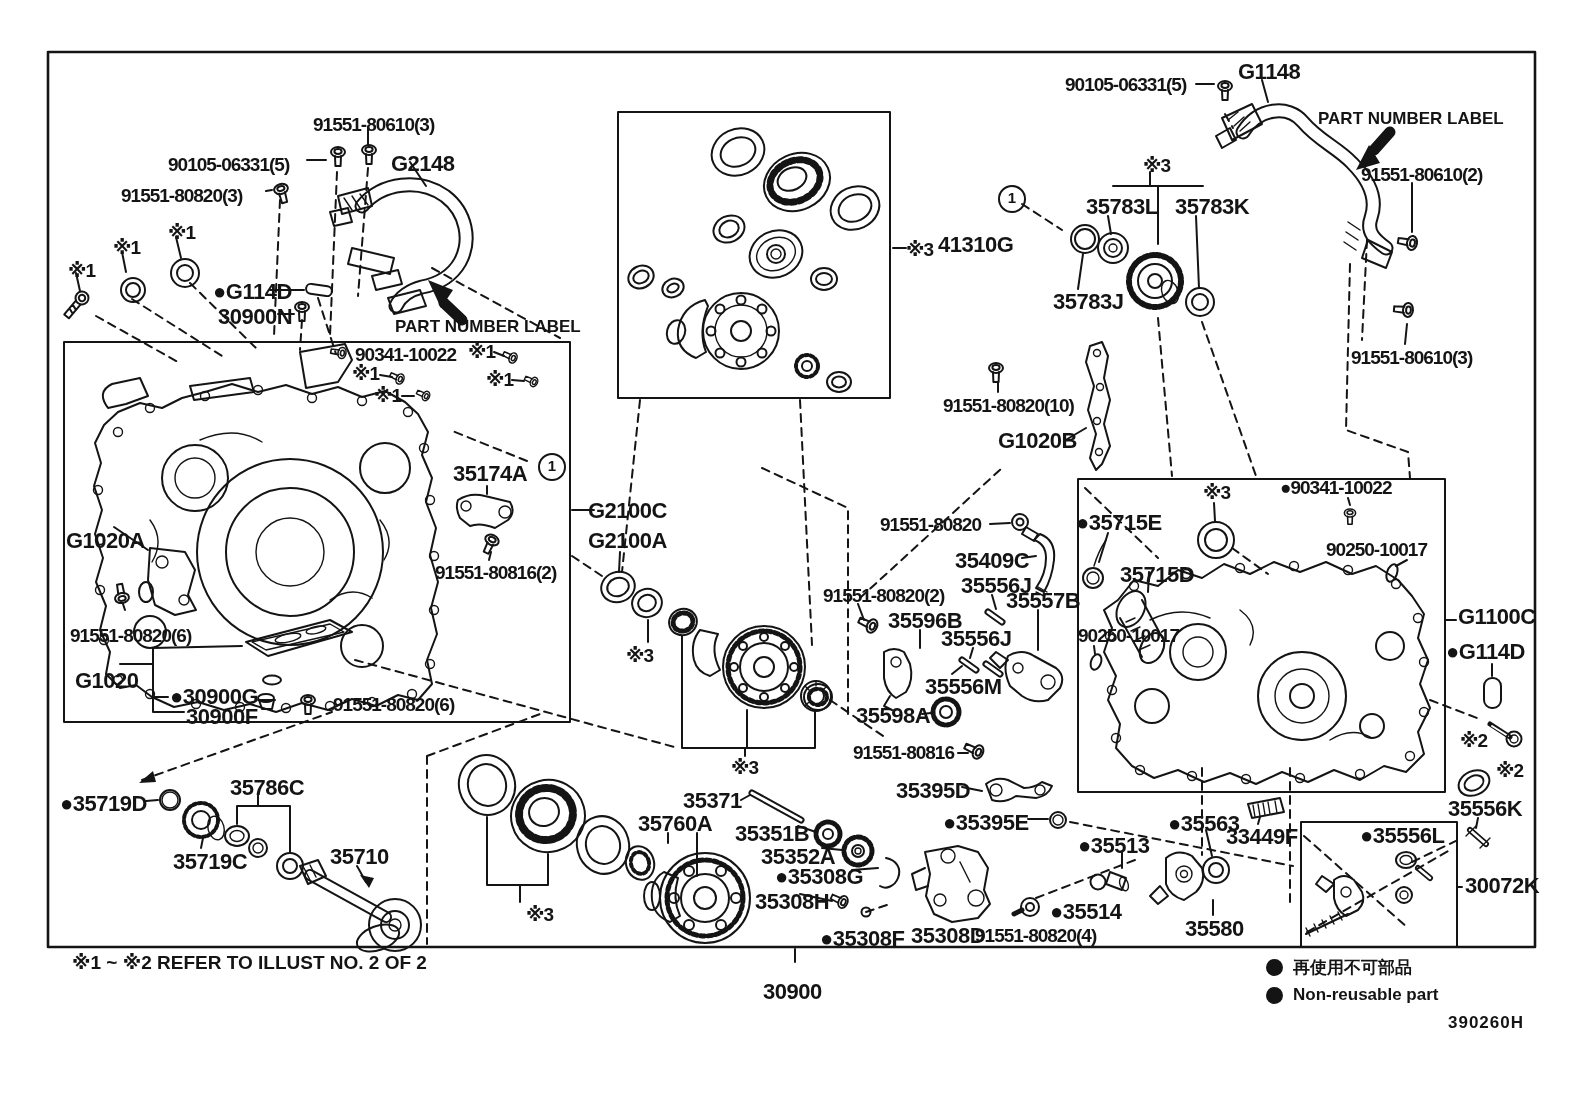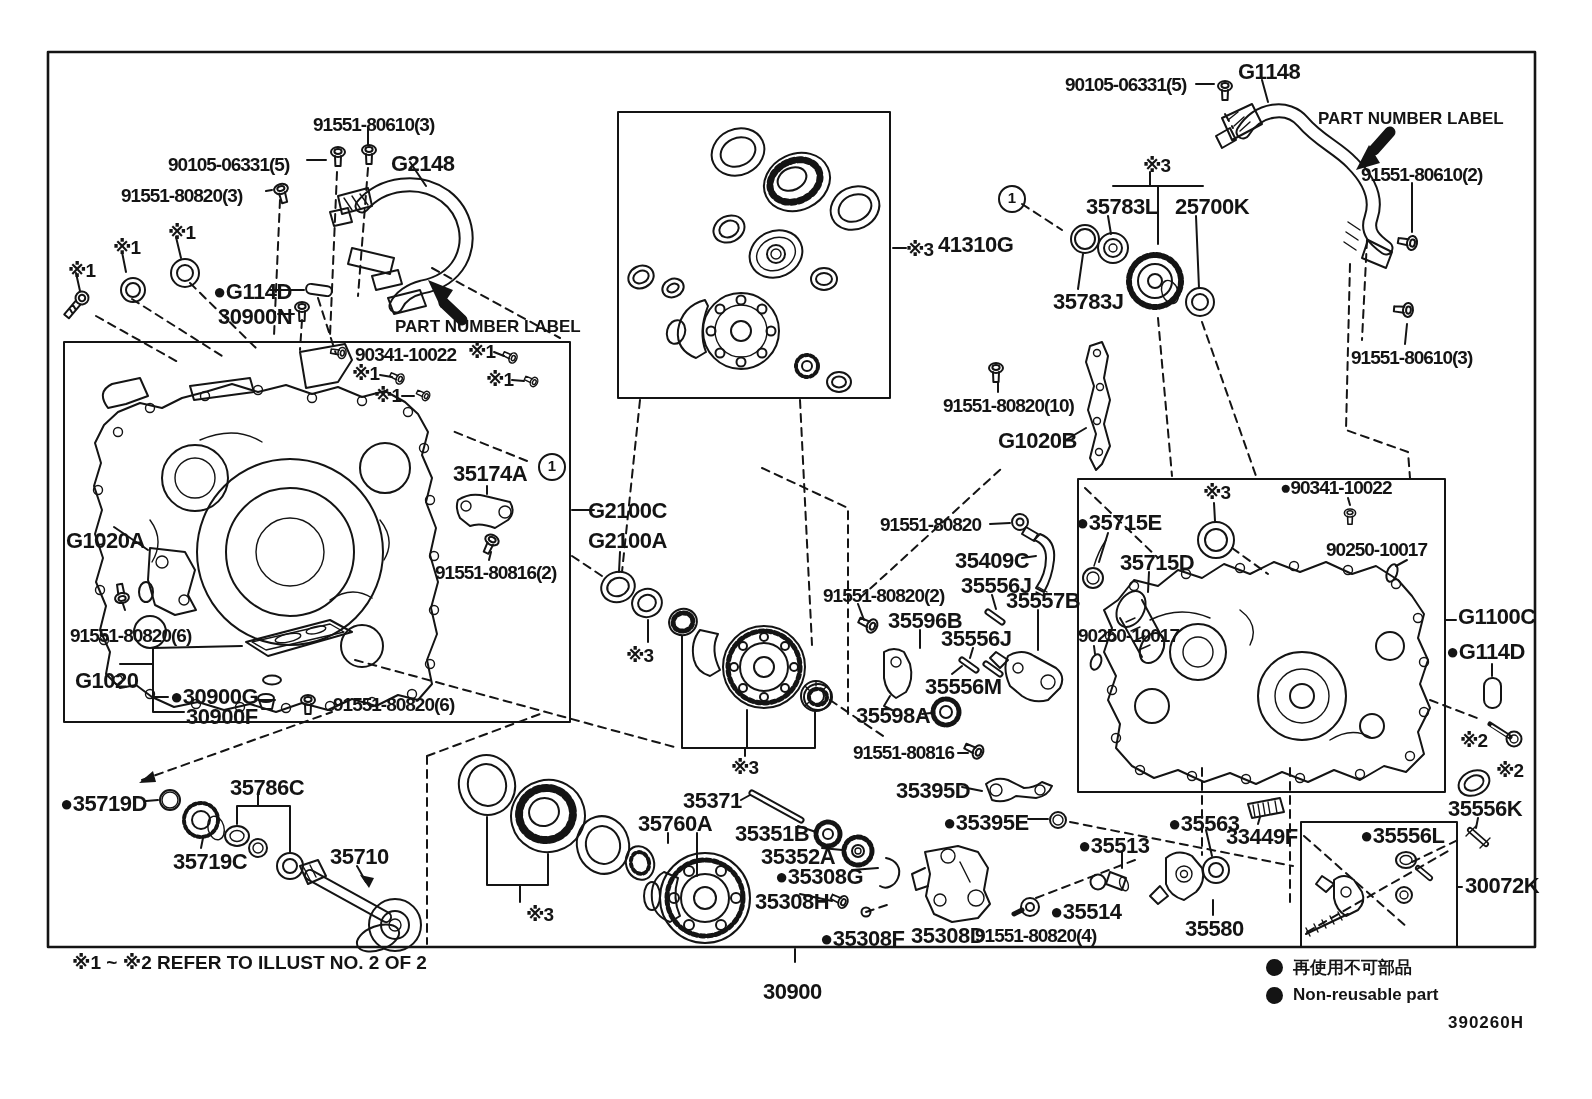--- a/index.html
+++ b/index.html
@@ -547,21 +547,21 @@
       <div class="lbl big" style="left: 856px; top: 705px;">35598A</div>
       <div class="lbl big" style="left: 925px; top: 676px;">35556M</div>
       <div class="lbl big" style="left: 941px; top: 628px;">35556J</div>
       <div class="lbl big" style="left: 888px; top: 610px;">35596B</div>
       <div class="lbl num" style="left: 823px; top: 586px;">91551-80820(2)</div>
       <div class="lbl big" style="left: 1006px; top: 590px;">35557B</div>
       <div class="lbl big" style="left: 961px; top: 575px;">35556J</div>
       <div class="lbl big" style="left: 955px; top: 550px;">35409C</div>
       <div class="lbl num" style="left: 880px; top: 515px;">91551-80820</div>
       <div class="lbl big" style="left: 1076px; top: 512px;">●35715E</div>
-      <div class="lbl big" style="left: 1120px; top: 552px;">35715D</div>
+      <div class="lbl big" style="left: 1120px; top: 564px;">35715D</div>
       <div class="lbl mark" style="left: 1203px; top: 483px;">※3</div>
       <div class="lbl num" style="left: 1280px; top: 478px;">●90341-10022</div>
       <div class="lbl num" style="left: 1326px; top: 540px;">90250-10017</div>
       <div class="lbl num" style="left: 1078px; top: 626px;">90250-10017</div>
       <div class="lbl num" style="left: 943px; top: 396px;">91551-80820(10)</div>
       <div class="lbl big" style="left: 998px; top: 430px;">G1020B</div>
       <div class="lbl big" style="left: 1168px; top: 813px;">●35563</div>
       <div class="lbl big" style="left: 1226px; top: 826px;">33449F</div>
       <div class="lbl big" style="left: 1185px; top: 918px;">35580</div>
       <div class="lbl big" style="left: 1448px; top: 798px;">35556K</div>
@@ -571,21 +571,21 @@
       <div class="lbl mark" style="left: 1496px; top: 761px;">※2</div>
       <div class="lbl big" style="left: 1458px; top: 606px;">G1100C</div>
       <div class="lbl big" style="left: 1446px; top: 641px;">●G114D</div>
       <div class="lbl num" style="left: 1065px; top: 75px;">90105-06331(5)</div>
       <div class="lbl big" style="left: 1238px; top: 61px;">G1148</div>
       <div class="lbl sm" style="left: 1318px; top: 110px;">PART NUMBER LABEL</div>
       <div class="lbl num" style="left: 1361px; top: 165px;">91551-80610(2)</div>
       <div class="lbl mark" style="left: 1143px; top: 156px;">※3</div>
       <div class="lbl circ" style="left: 998px; top: 185px;">1</div>
       <div class="lbl big" style="left: 1086px; top: 196px;">35783L</div>
-      <div class="lbl big" style="left: 1175px; top: 196px;">25700K</div>
+      <div class="lbl big" style="left: 1175px; top: 196px;">35783K</div>
       <div class="lbl big" style="left: 1053px; top: 291px;">35783J</div>
       <div class="lbl num" style="left: 1351px; top: 348px;">91551-80610(3)</div>
       <div class="lbl mark" style="left: 906px; top: 240px;">※3</div>
       <div class="lbl big" style="left: 938px; top: 234px;">41310G</div>
     </div>
 
   <div class="lbl note" style="left:72px;top:953px">※1 ~ ※2 REFER TO ILLUST NO. 2 OF 2</div>
 
   <div class="legend-row" style="left:1266px;top:956px">
     <span class="legend-dot"></span>

